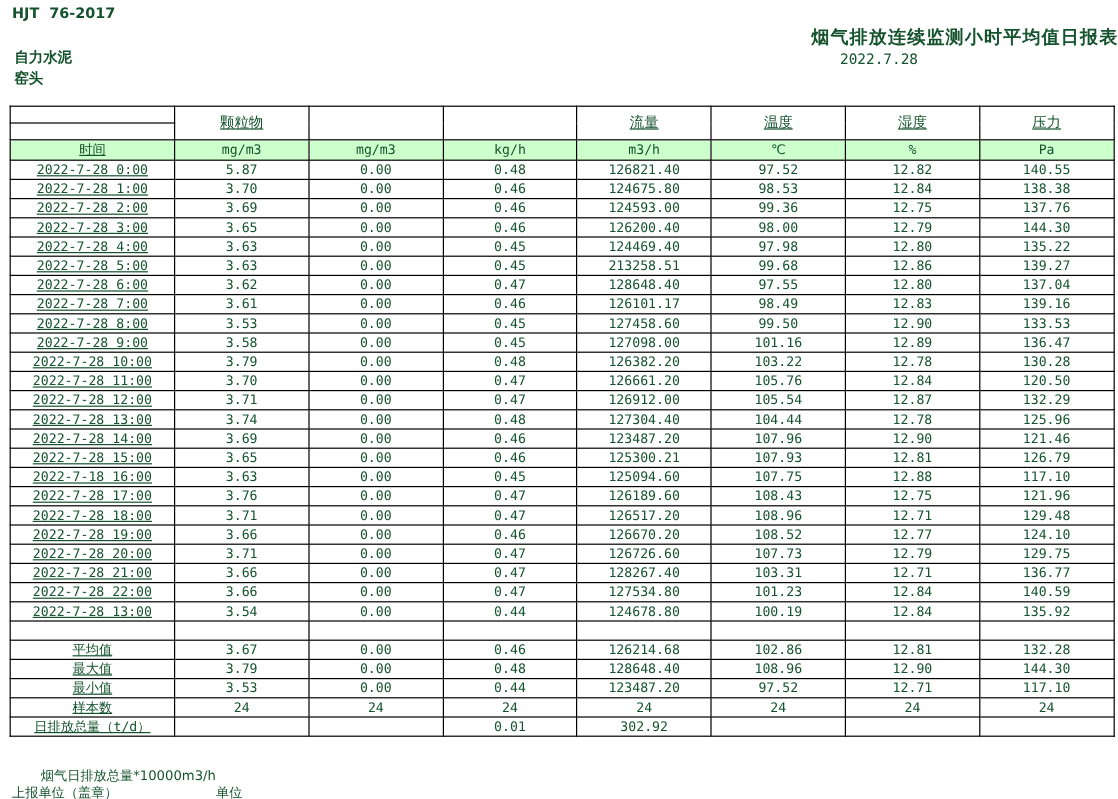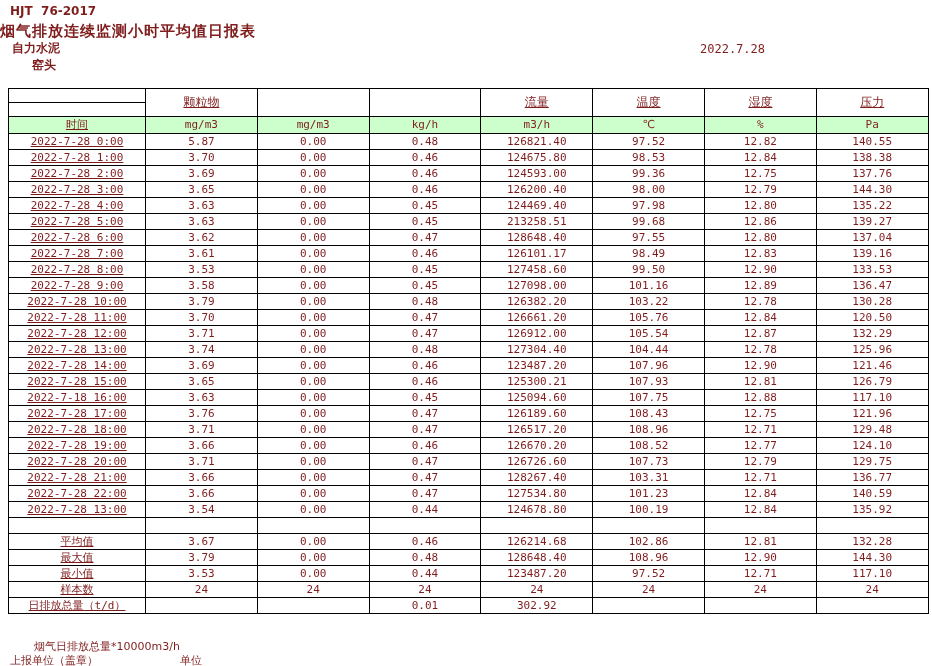--- a/index.html
+++ b/index.html
@@ -2,37 +2,37 @@
 <html><head>
 <meta charset="utf-8">
 <style>
   html,body { margin:0; padding:0; background:#ffffff; }
   .page {
     position: relative;
     width: 932px;
     height: 666px;
     background: #ffffff;
     font-family: "DejaVu Sans", "Liberation Sans", sans-serif;
-    color: #7f1d1d;
+    color: #14532d;
     overflow: hidden;
   }
   .doc-code {
     position: absolute; left: 10px; top: 4px;
     font-weight: bold; font-size: 12px; white-space: pre;
     font-family: "DejaVu Sans", sans-serif;
   }
   .title {
     position: absolute; left: 0; top: 22px; width: 932px;
-    text-align: left; font-weight: bold; font-size: 15px;
+    text-align: right; font-weight: bold; font-size: 15px;
     letter-spacing: 1px;
   }
   .company { position: absolute; left: 12px; top: 40px; font-weight: bold; font-size: 12px; text-align: right; }
   .report-date { position: absolute; left: 700px; top: 42px; font-size: 12px;
     font-family: "DejaVu Sans Mono", "DejaVu Sans", monospace; }
-  .location { position: absolute; left: 12px; top: 57px; font-weight: bold; font-size: 12px; margin-left: 20px; }
+  .location { position: absolute; left: 12px; top: 57px; font-weight: bold; font-size: 12px; }
 
   table.report {
     position: absolute; left: 8px; top: 88px;
     width: 920px;
     border-collapse: collapse;
     table-layout: fixed;
   }
   table.report td {
     border: 1px solid #000;
     text-align: center;

